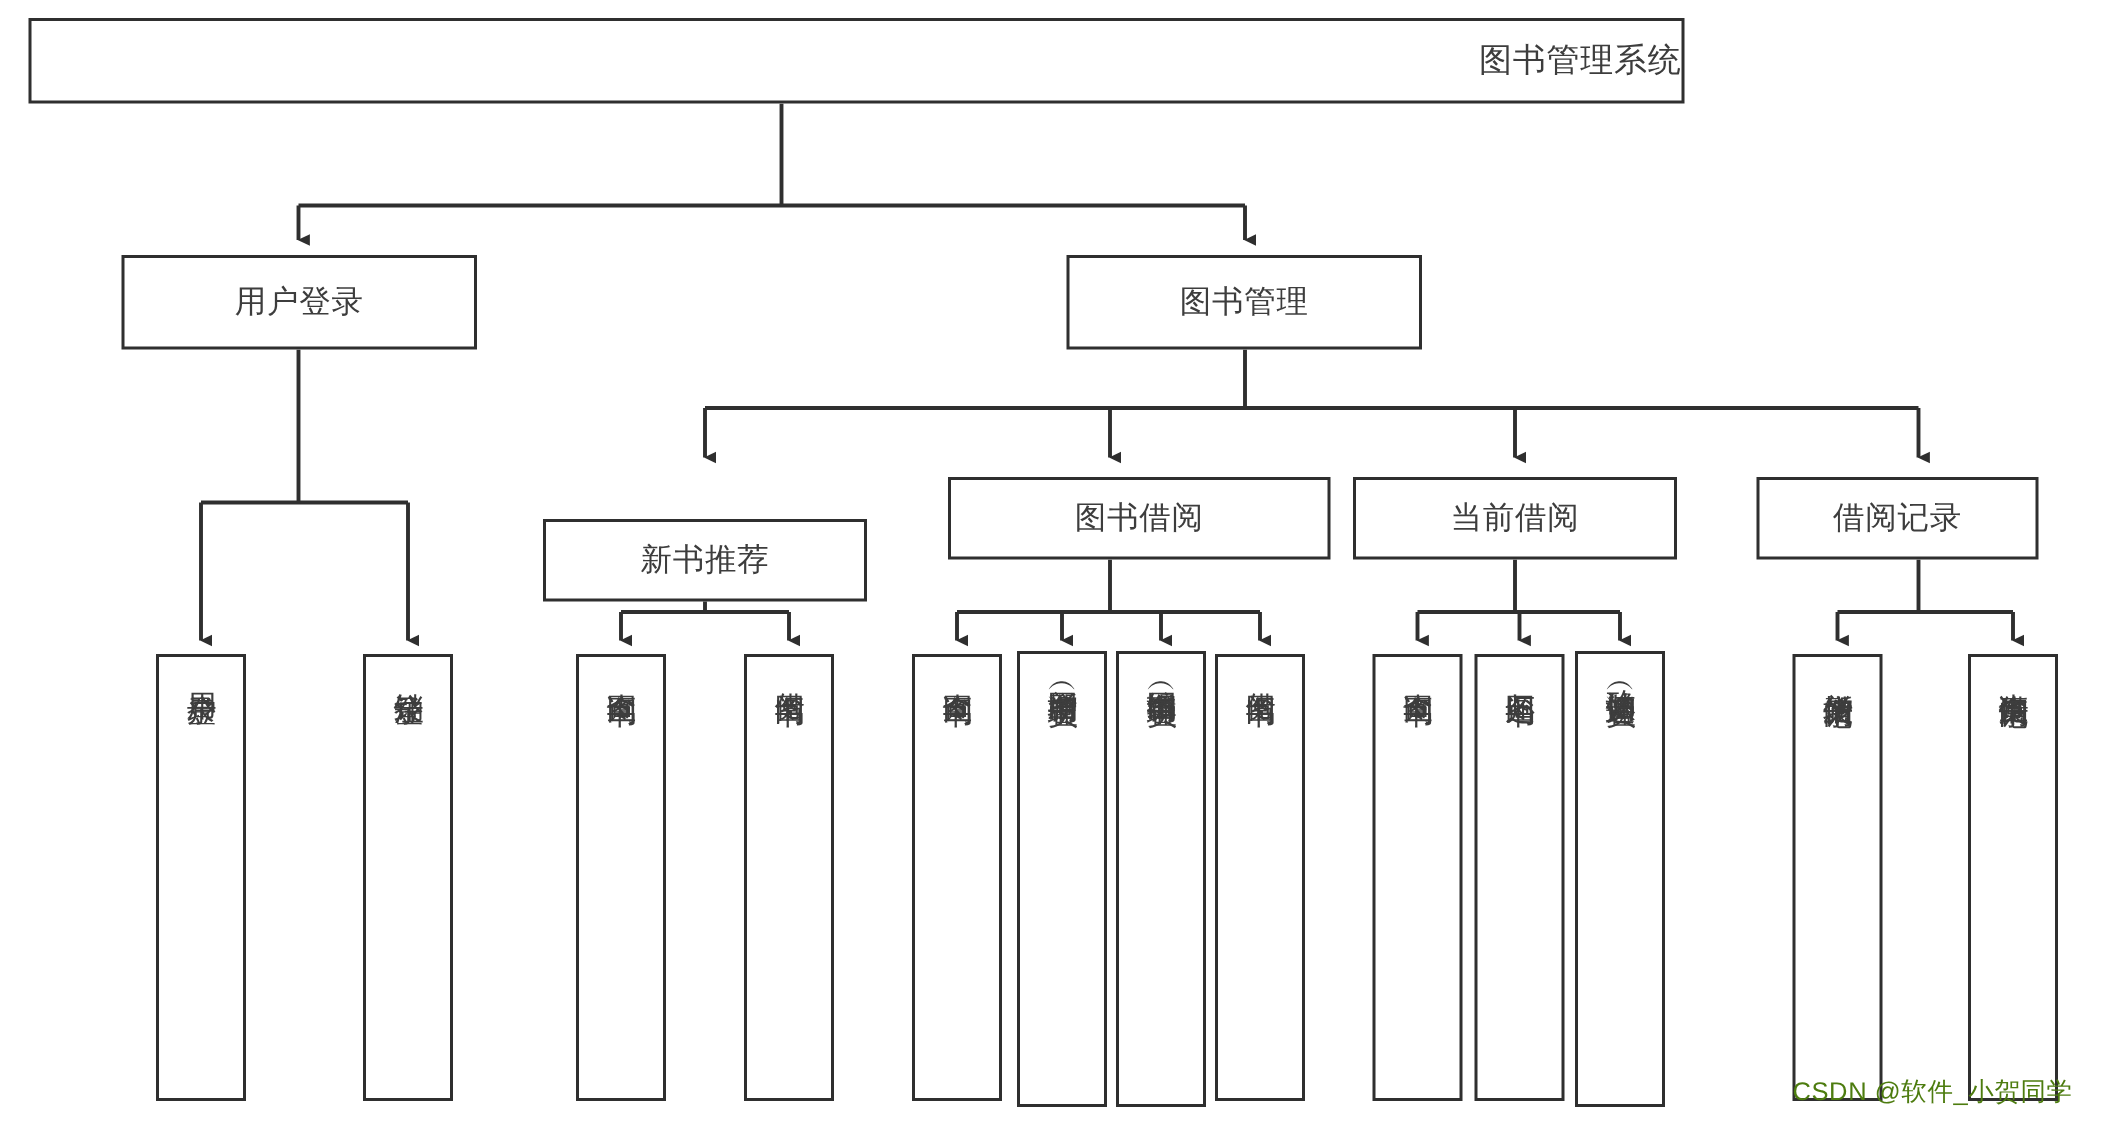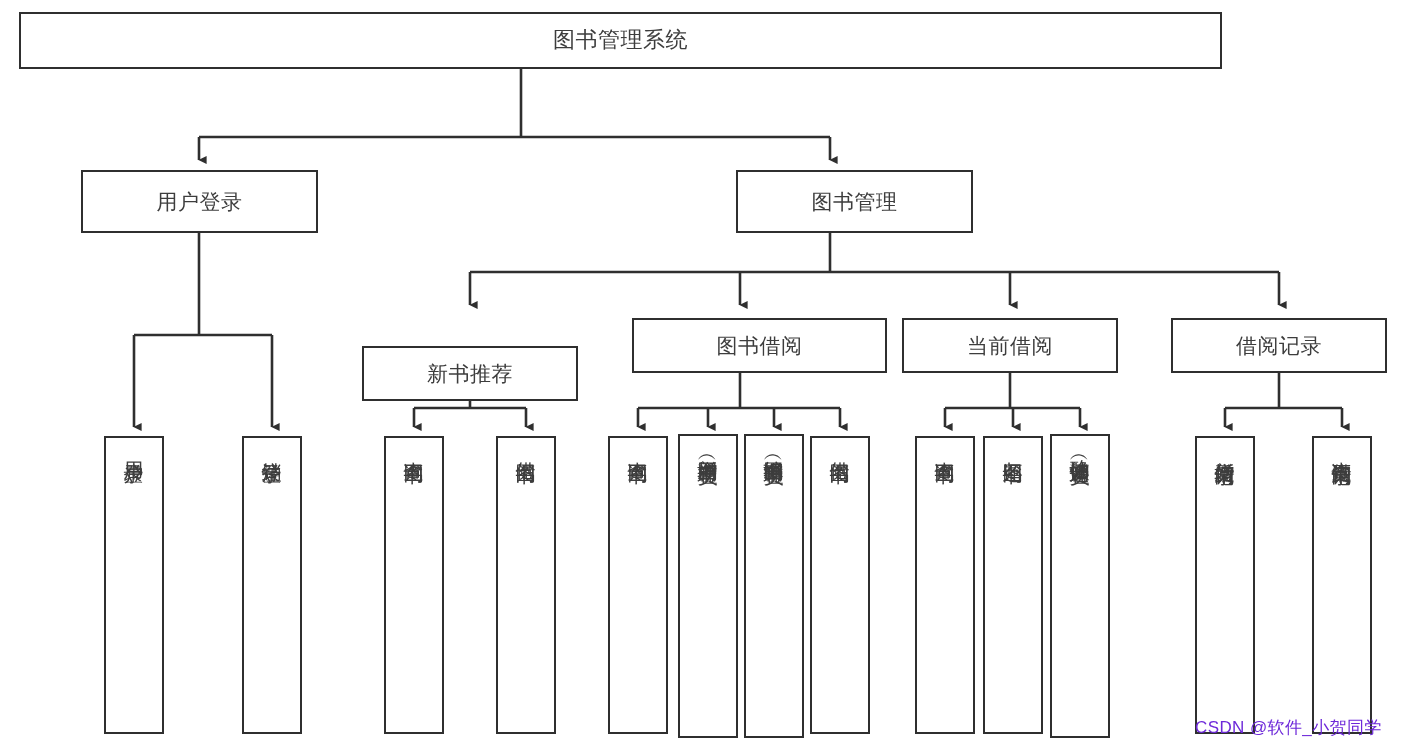--- a/index.html
+++ b/index.html
@@ -53,21 +53,21 @@
     text-orientation: upright;
     font-size: 20px;
     line-height: 1.0;
     letter-spacing: 1px;
     white-space: nowrap;
   }
   .node.root .label { font-size: 22px; }
   .watermark {
     position: absolute;
     font-size: 17px;
-    color: #6d28d9;
+    color: #4d7c0f;
     white-space: nowrap;
     z-index: 5;
     letter-spacing: 0.4px;
   }
 </style>
 </head>
 <body>
 
 <div id="canvas">
 
@@ -114,41 +114,41 @@
       <path d="M1013,408 L1013,427" marker-end="url(#arrowhead)"></path>
       <path d="M1080,408 L1080,427" marker-end="url(#arrowhead)"></path>
 
       <path d="M1279,373 L1279,408"></path>
       <path d="M1225,408 L1342,408"></path>
       <path d="M1225,408 L1225,427" marker-end="url(#arrowhead)"></path>
       <path d="M1342,408 L1342,427" marker-end="url(#arrowhead)"></path>
     </g>
   </svg>
 
-  <div class="node root" style="left:19px; top:12px; width:1203px; height:57px;">
+  <div class="node root" style="left:19px; top:12px; width:1104px; height:57px;justify-content:flex-end;">
     <span class="label">图书管理系统</span>
   </div>
 
   <div class="node" style="left:81px; top:170px; width:237px; height:63px;">
     <span class="label">用户登录</span>
   </div>
-  <div class="node" style="left:736px; top:170px; width:237px; height:63px;">
+  <div class="node" style="left:711px; top:170px; width:237px; height:63px;">
     <span class="label">图书管理</span>
   </div>
 
   <div class="node" style="left:362px; top:318px; width:216px; height:55px;margin-top:28px;">
     <span class="label">新书推荐</span>
   </div>
   <div class="node" style="left:632px; top:318px; width:255px; height:55px;">
     <span class="label">图书借阅</span>
   </div>
   <div class="node" style="left:902px; top:318px; width:216px; height:55px;">
     <span class="label">当前借阅</span>
   </div>
-  <div class="node" style="left:1171px; top:318px; width:216px; height:55px;">
+  <div class="node" style="left:1171px; top:318px; width:188px; height:55px;">
     <span class="label">借阅记录</span>
   </div>
 
   <div class="node vertical" style="left:104px; top:436px; width:60px; height:298px;">
     <span class="label">用户登录</span>
   </div>
   <div class="node vertical" style="left:242px; top:436px; width:60px; height:298px;">
     <span class="label">注销登录</span>
   </div>
 

